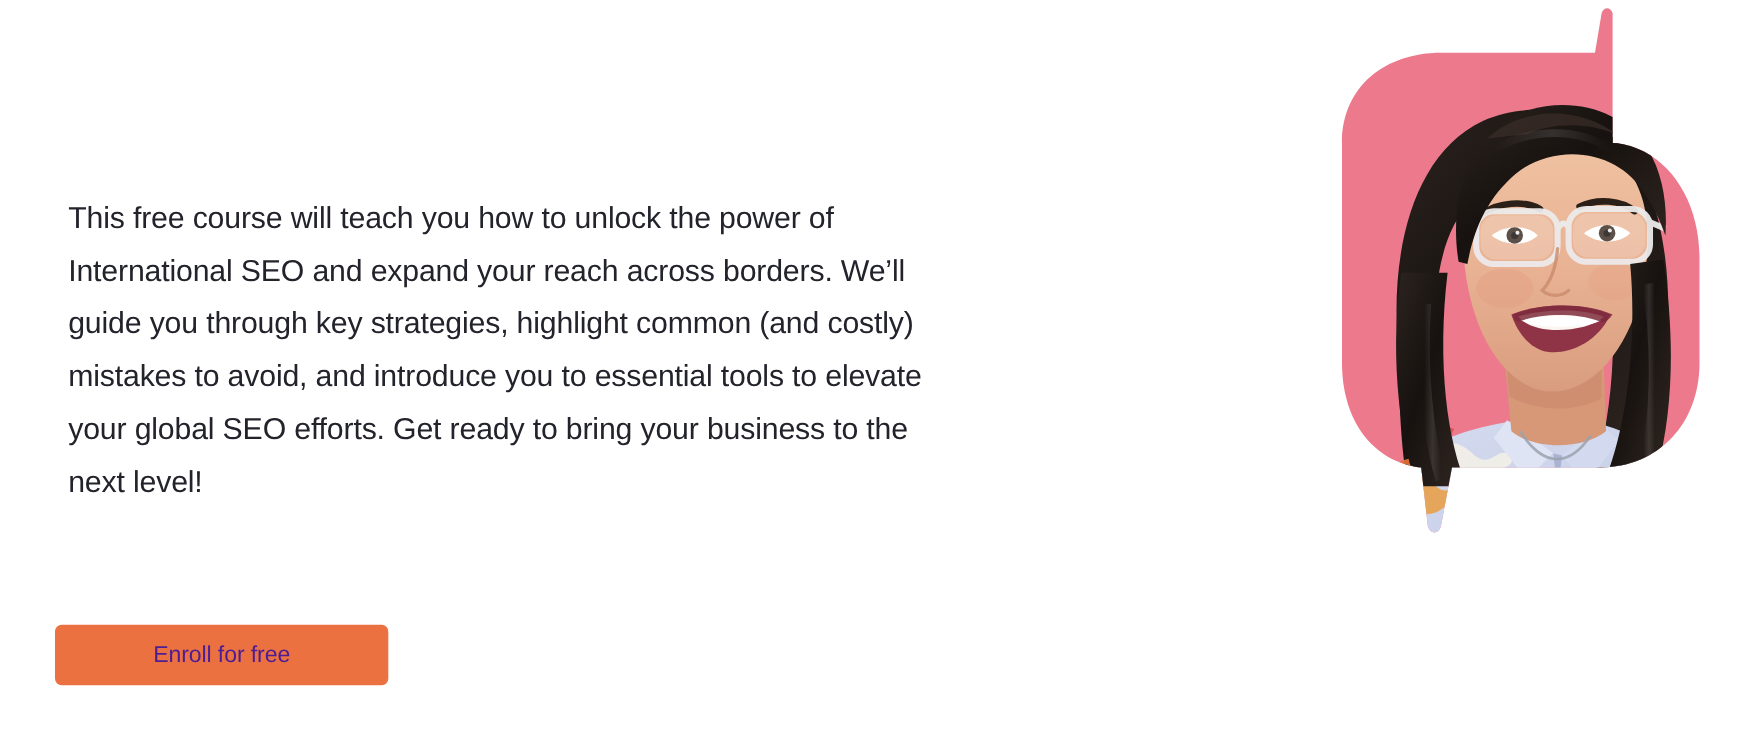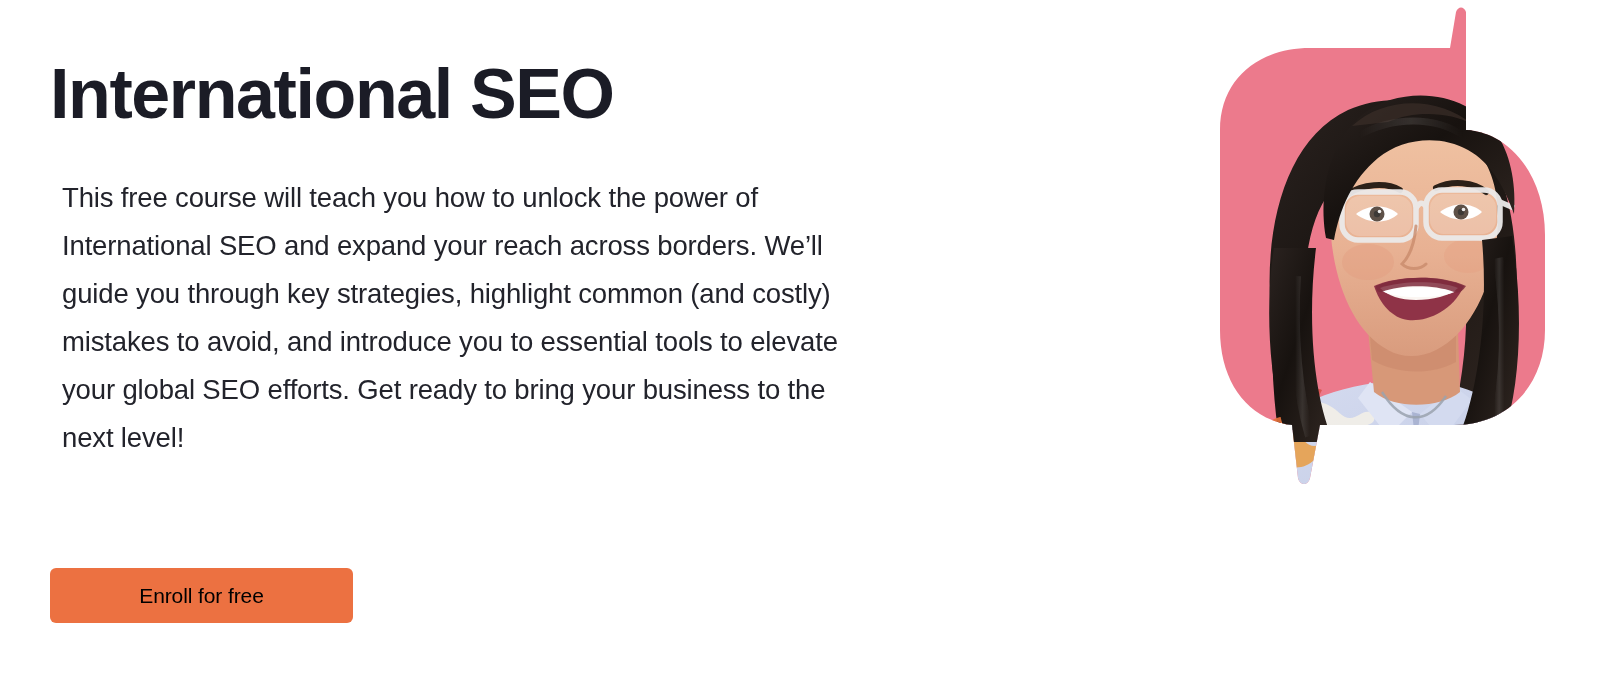--- a/index.html
+++ b/index.html
@@ -62,21 +62,21 @@
     display: inline-flex;
     align-items: center;
     justify-content: center;
     box-sizing: border-box;
     min-width: 303px;
     height: 55px;
     padding: 14px 26px;
     border: 0;
     border-radius: 6px;
     background: #ec7141;
-    color: #000000;
+    color: #4c1d95;
     font-family: "Liberation Sans", sans-serif;
     font-size: 21px;
     line-height: 1;
     letter-spacing: -0.1px;
     cursor: pointer;
   }
 
   
   .hero-figure {
     position: absolute;
@@ -91,21 +91,20 @@
     height: 520px;
   }
 </style>
 </head>
 <body>
 
 <div class="hero">
 
   <div class="hero-copy">
 
-    <h1 class="hero-title">International SEO</h1>
 
     <p class="hero-desc">This free course will teach you how to unlock the power of International SEO and expand your reach across borders. We’ll guide you through key strategies, highlight common (and costly) mistakes to avoid, and introduce you to essential tools to elevate your global SEO efforts. Get ready to bring your business to the next level!</p>
 
     <button class="hero-cta">Enroll for free</button>
   </div>
 
   <div class="hero-figure">
     <svg viewBox="0 0 440 520" xmlns="http://www.w3.org/2000/svg" aria-hidden="true">
       <defs>
 

